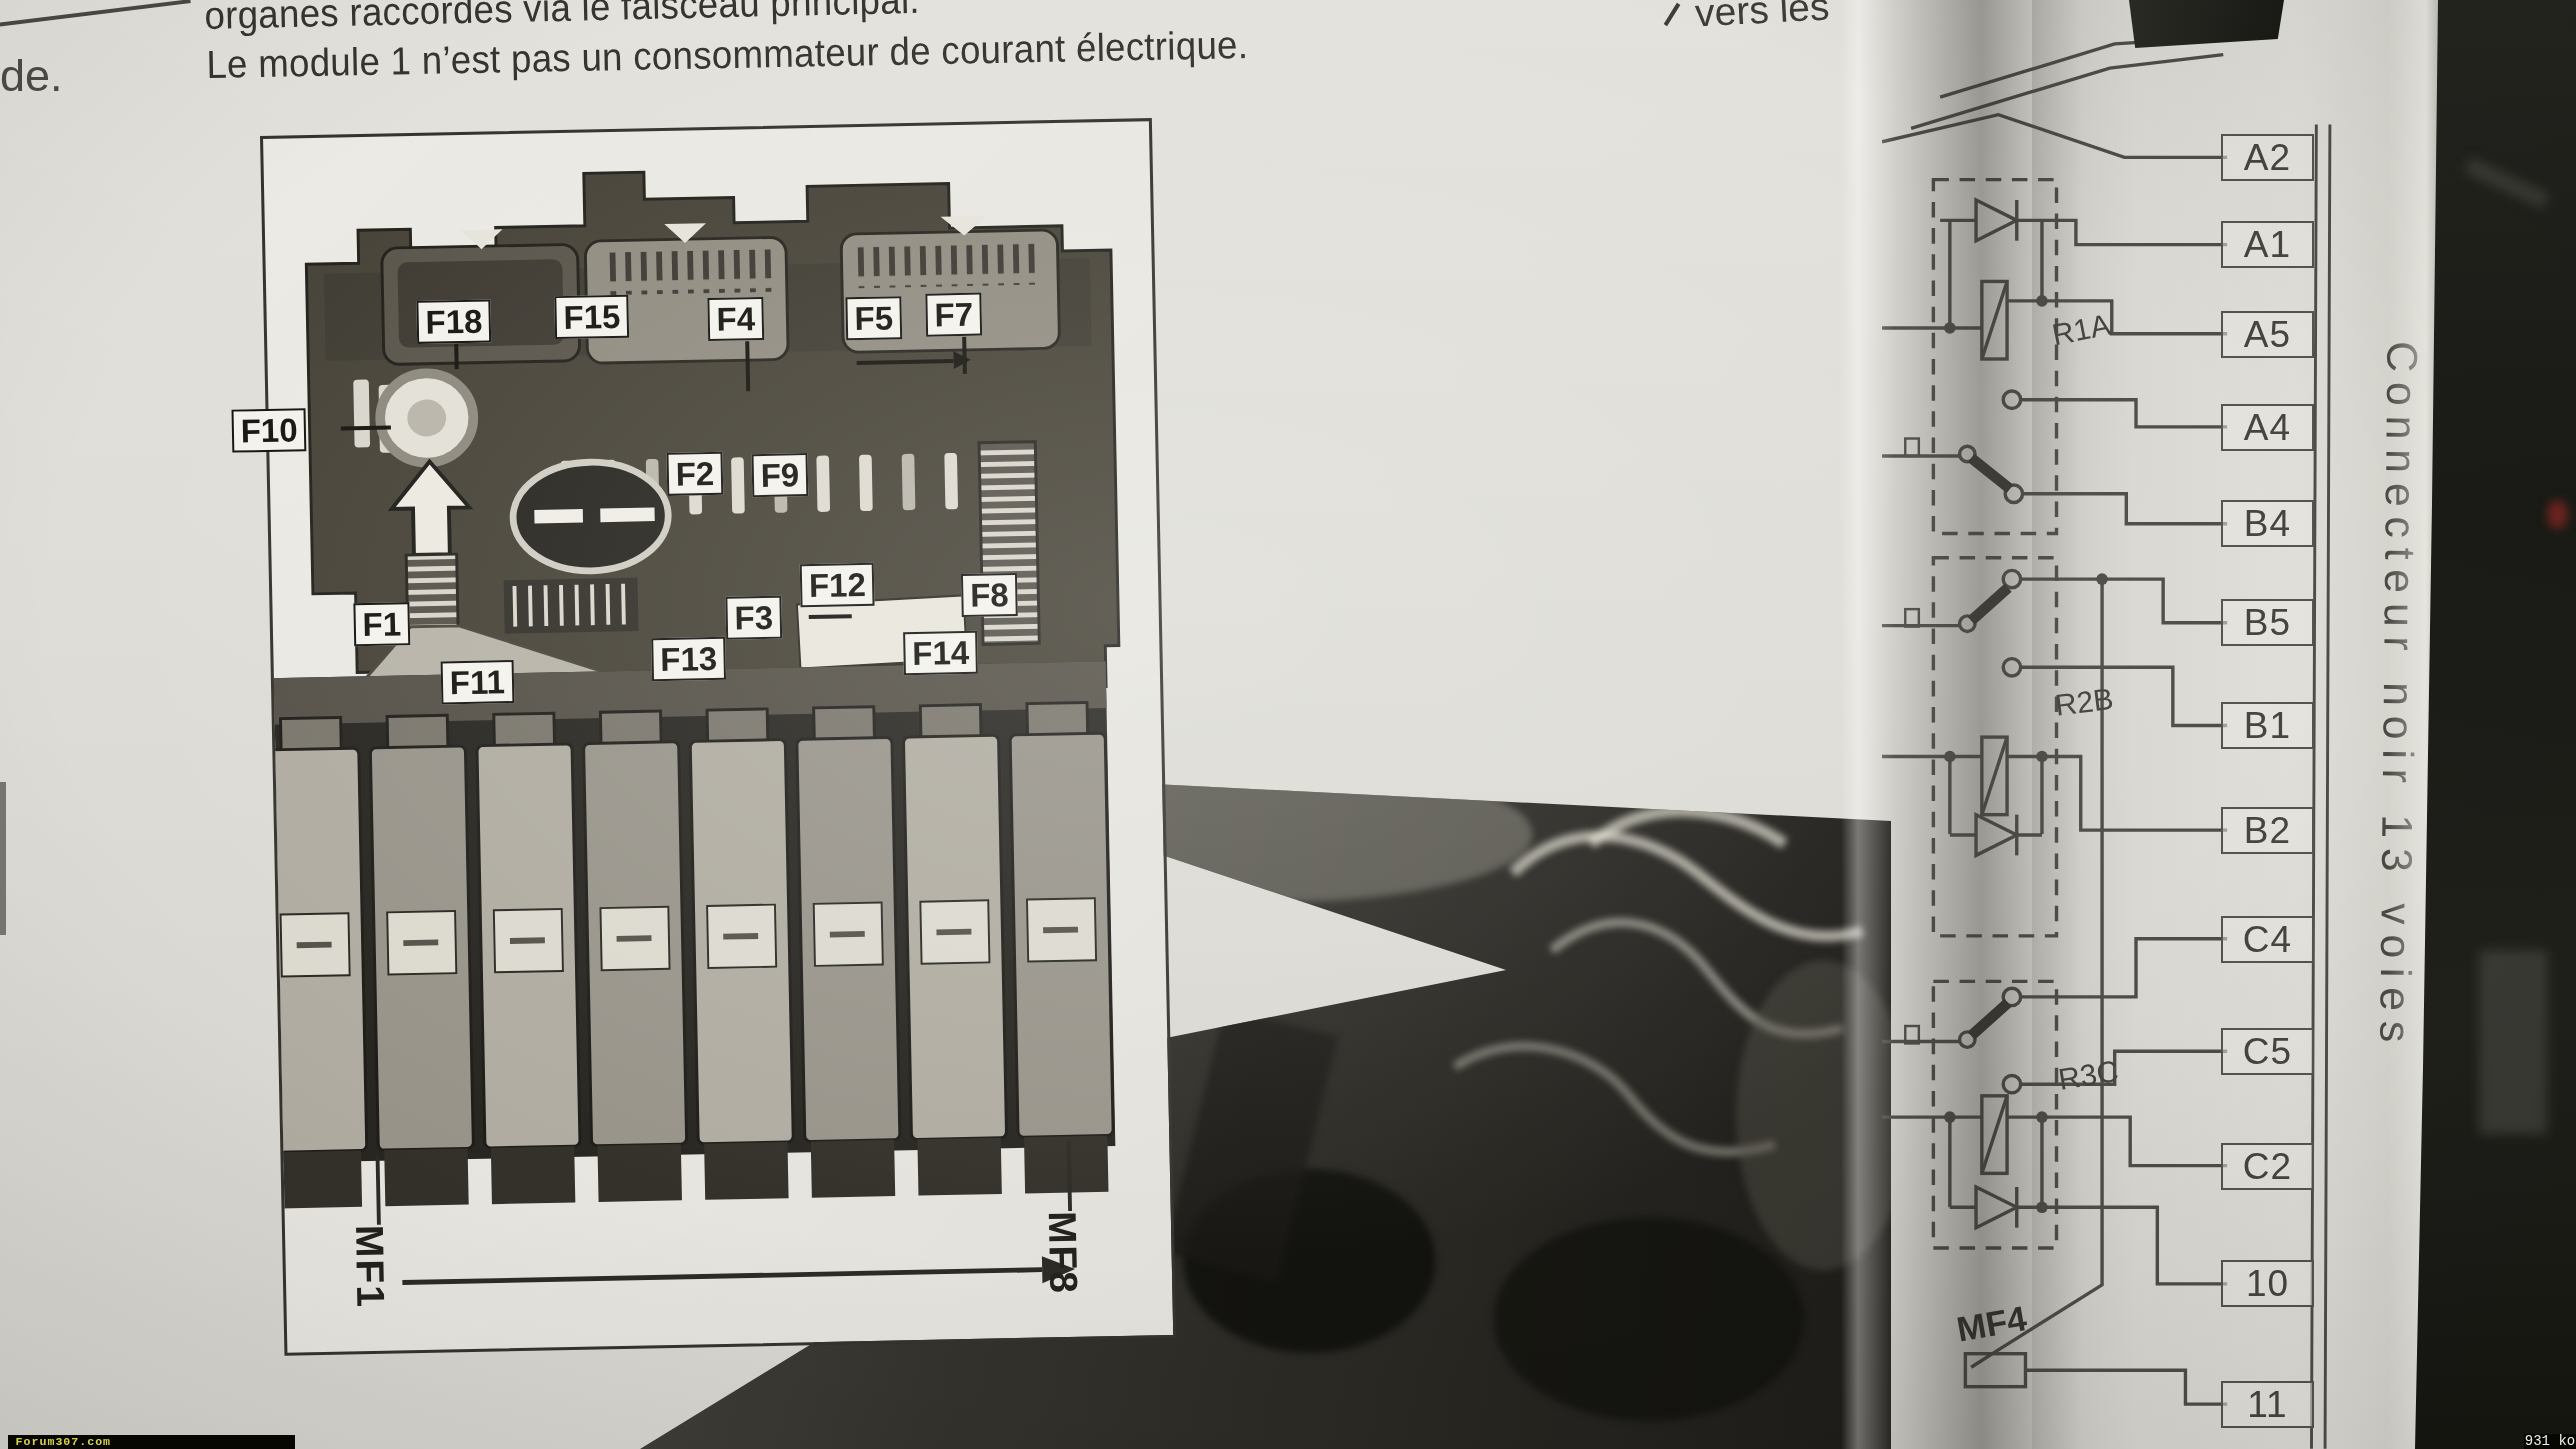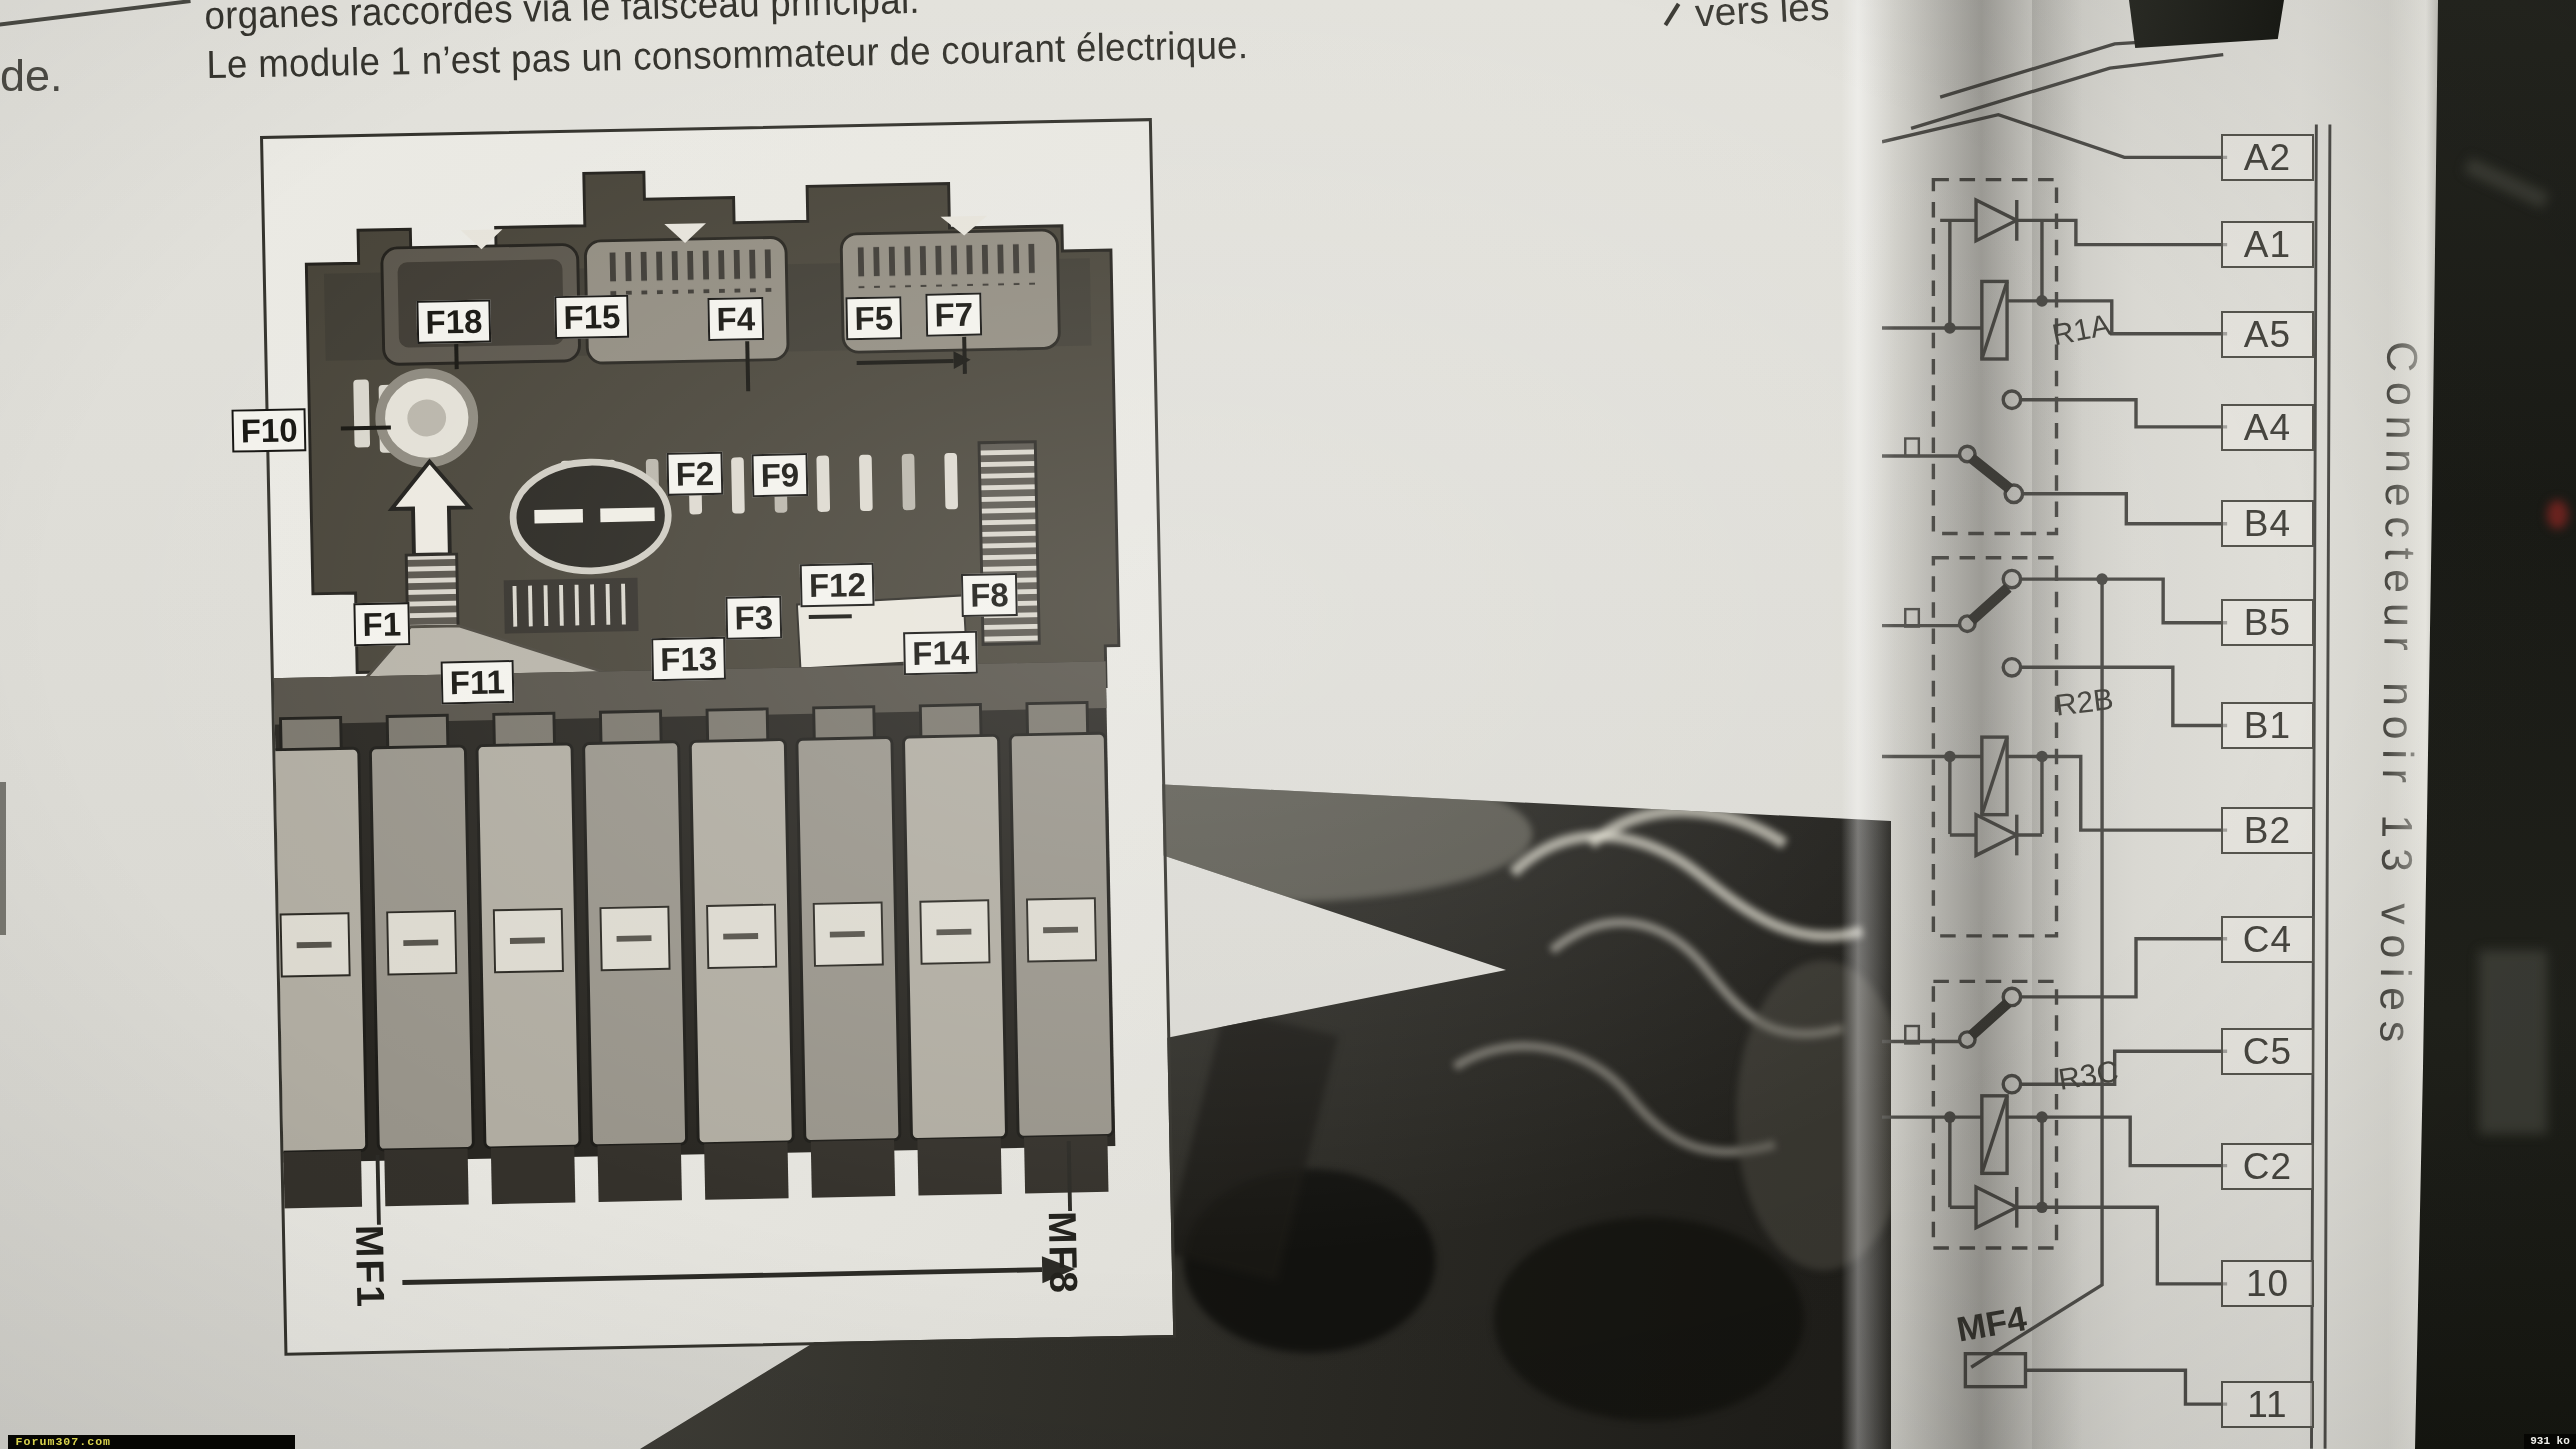--- a/index.html
+++ b/index.html
@@ -55,22 +55,22 @@
   .corner-patch{left:2129px;top:0;width:155px;height:50px;
     clip-path:polygon(0 0,100% 0,96% 78%,4% 96%);
     background:linear-gradient(100deg,#2a2b25,#191a15);}
   .red-blob{left:2547px;top:500px;width:21.3px;height:29px;background:#6e2420;border-radius:50%;filter:blur(4.8px);}
   .strip-streak{background:#474840;filter:blur(5.8px);opacity:.7;}
   .left-tick{left:0;top:782px;width:5.8px;height:153px;background:#56544e;opacity:.75;}
   
   .wm{position:absolute;background:#060603;font-family:"Liberation Mono",monospace;}
   .wm-left{left:7.8px;top:1435px;width:287px;height:13.6px;color:#d9d34e;font-size:11.6px;
     line-height:13.6px;padding-left:7.8px;letter-spacing:1px;font-weight:700;}
-  .wm-right{left:2524px;top:1434px;width:52px;height:14.5px;color:#efefea;font-size:11px;
-    line-height:14.5px;text-align:center;font-weight:bold;}
+  .wm-right{left:2524px;top:1434px;width:52px;height:14.5px;color:#efefea;font-size:14px;
+    line-height:14.5px;text-align:center;}
 </style>
 </head>
 <body>
 
 <div id="screen">
 
   <div class="abs base"></div>
   <div class="abs page-right-bg"></div>
 
   <div class="abs photo-engine">

